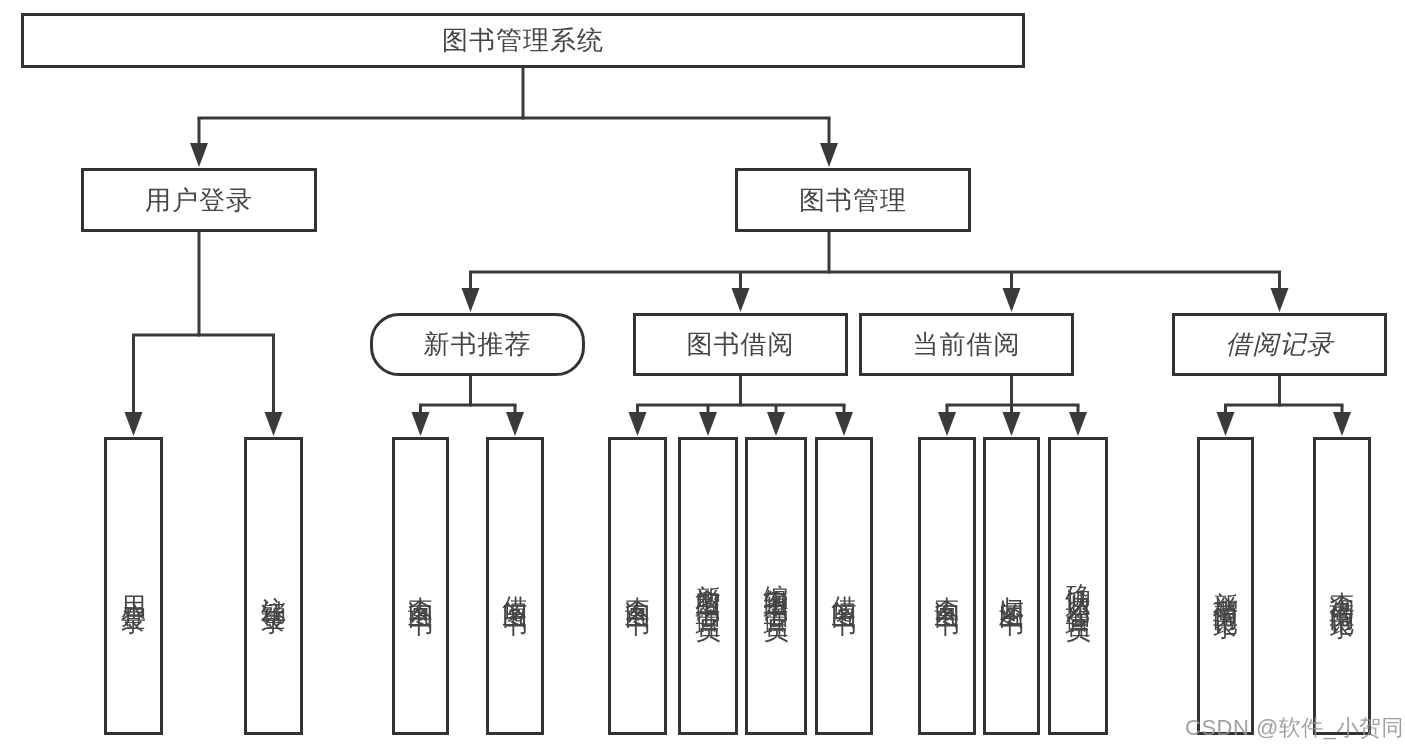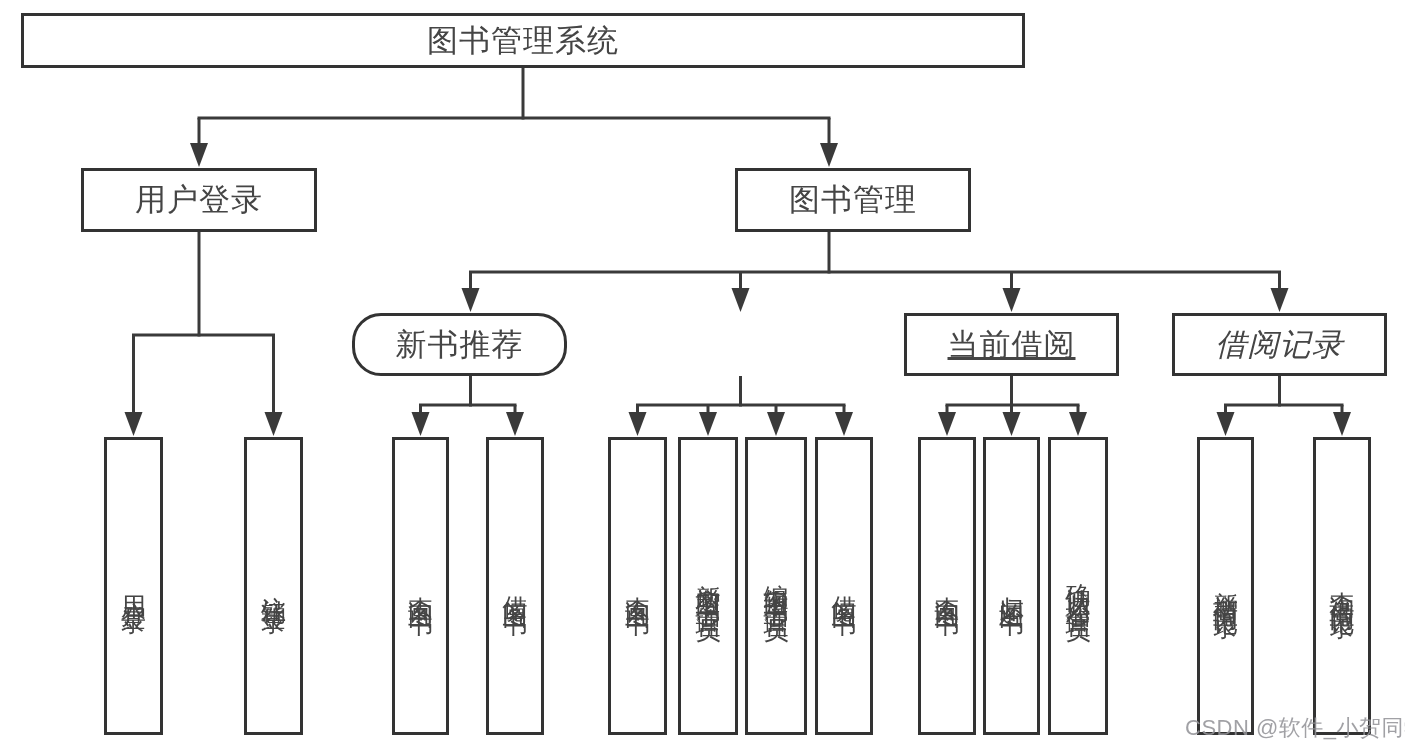--- a/index.html
+++ b/index.html
@@ -3,37 +3,37 @@
 <meta charset="utf-8">
 <style>
   html,body{margin:0;padding:0;background:#ffffff;}
   body{font-family:"Liberation Sans", sans-serif;}
   #canvas{position:relative;width:1405px;height:747px;background:#ffffff;overflow:hidden;}
   #connectors{position:absolute;left:0;top:0;z-index:0;}
   .node{
     position:absolute;box-sizing:border-box;background:#ffffff;
     border:3px solid #333333;color:#454545;
     display:flex;align-items:center;justify-content:center;
-    z-index:1;font-size:31px;letter-spacing:1px;white-space:nowrap;
+    z-index:1;font-size:26px;letter-spacing:1px;white-space:nowrap;
   }
   .vnode{font-size:25px;}
   .vnode .vtext{
     writing-mode:vertical-rl;text-orientation:mixed;
     letter-spacing:5px;line-height:1;white-space:nowrap;
   }
   
   .n-root{left:21px;top:13px;width:1004px;height:55px;}
   
   .n-login{left:81px;top:168px;width:236px;height:64px;}
   .n-bookmgmt{left:735px;top:168px;width:236px;height:64px;}
   
   .n-l3{top:313px;width:215px;height:63px;}
-  .n-newbook{left:352px;border-radius:29px;}
+  .n-newbook{left:370px;border-radius:29px;}
   .n-borrow{left:633px;}
-  .n-current{left:904px;text-decoration:underline;}
+  .n-current{left:859px;}
   .n-record{left:1172px;font-style:italic;}
   
   .leaf{top:437px;height:298px;}
   .lf1{left:104px;width:59px;}
   .lf2{left:244px;width:59px;}
   .lf3{left:392px;width:57px;}
   .lf4{left:486px;width:58px;}
   .lf5{left:608px;width:59px;}
   .lf6{left:678px;width:60px;}
   .lf7{left:745px;width:62px;}
@@ -136,20 +136,23 @@
   <div class="node n-login">
     <span>用户登录</span>
   </div>
   <div class="node n-bookmgmt">
     <span>图书管理</span>
   </div>
 
   <div class="node n-l3 n-newbook">
     <span>新书推荐</span>
   </div>
+  <div class="node n-l3 n-borrow">
+    <span>图书借阅</span>
+  </div>
   <div class="node n-l3 n-current">
     <span>当前借阅</span>
   </div>
   <div class="node n-l3 n-record">
     <span>借阅记录</span>
   </div>
 
   <div class="node vnode leaf lf1">
     <span class="vtext">用户登录</span>
   </div>

